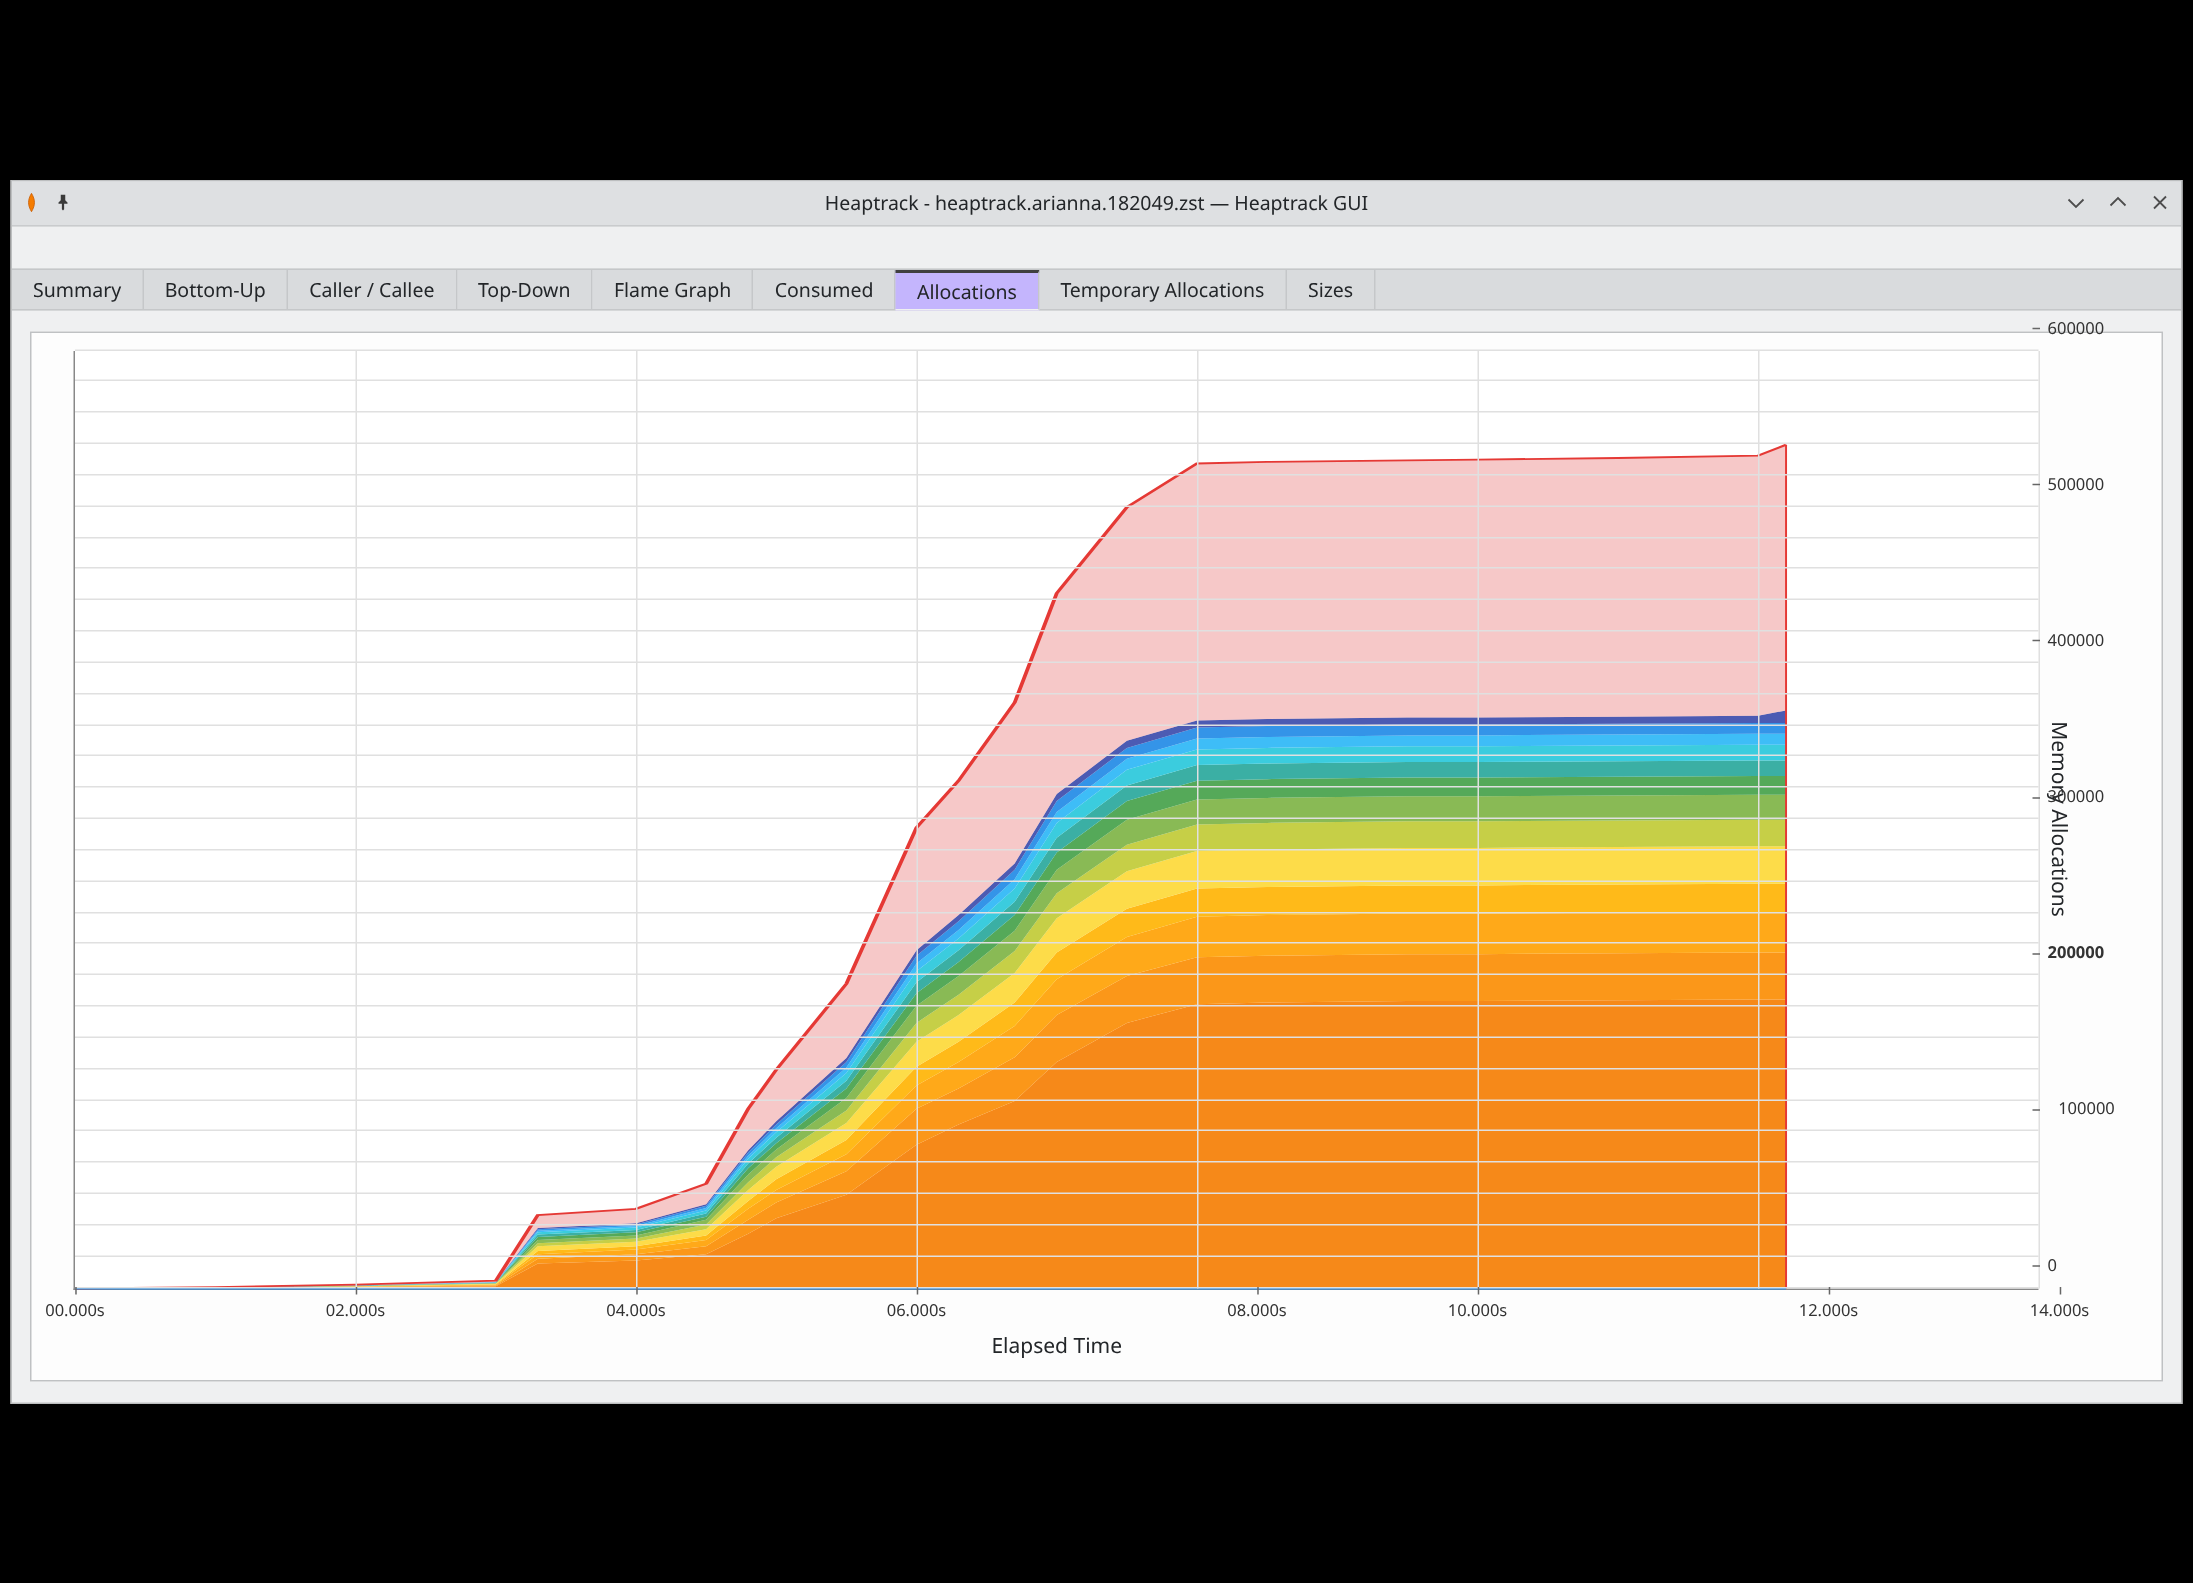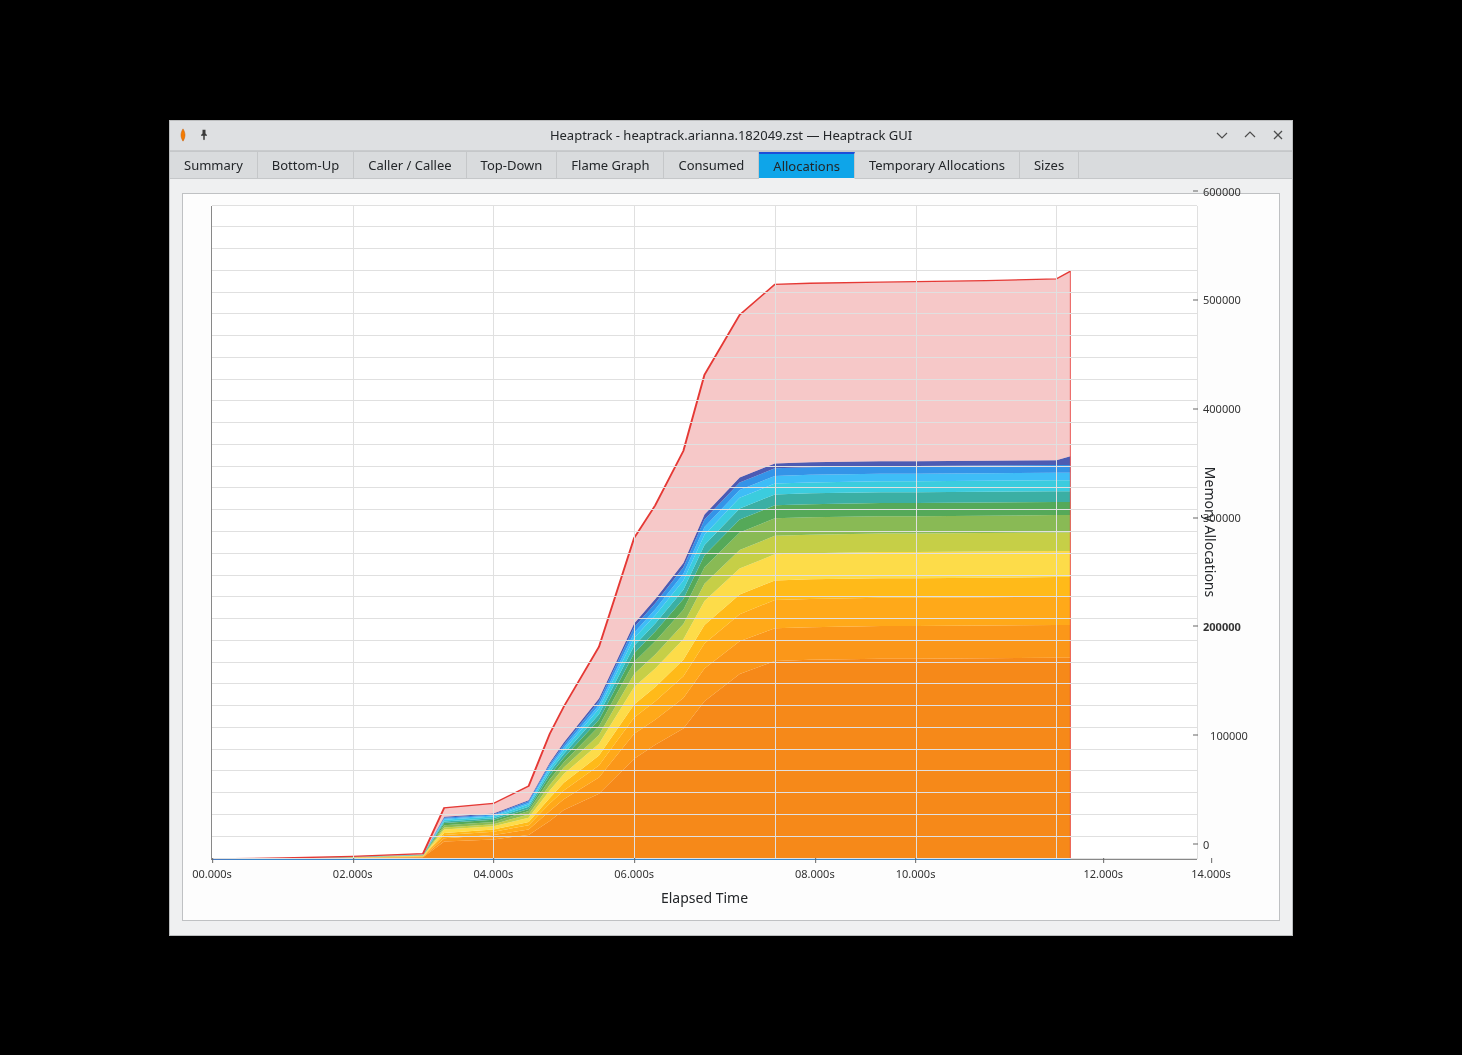--- a/index.html
+++ b/index.html
@@ -7,21 +7,21 @@
   body {
     background: #000;
     font-family: "Noto Sans", "Segoe UI", Arial, sans-serif;
     font-size: 13px;
     color: #232629;
     display: flex;
     align-items: center;
     justify-content: center;
   }
   .window {
-    width: 1124px;
+    width: 1448px;
     height: 816px;
     background: #eff0f1;
     border: 1px solid #bcbebf;
     display: flex;
     flex-direction: column;
     box-shadow: 0 8px 40px rgba(0,0,0,0.6);
   }
   
   .titlebar {
     height: 30px;
@@ -60,32 +60,33 @@
   }
 
   
   .tabbar {
     height: 28px;
     background: #d9dbdd;
     border-top: 1px solid #c5c7c9;
     border-bottom: 1px solid #c5c7c9;
     display:flex;
     align-items:stretch;
+    margin-top:28px;
   }
   .tabbar .tab {
     padding: 0 14px;
     display:flex; align-items:center;
     font-size:13px;
     border-right: 1px solid #c5c7c9;
     cursor:default;
     background:#d9dbdd;
   }
   .tabbar .tab.active {
-    background:#0ea5e9;
-    border-top: 2px solid #1d4ed8;
+    background:#c4b5fd;
+    border-top: 2px solid #404040;
     border-bottom: 1px solid #eff0f1;
     margin-bottom:-1px;
   }
 
   
   .chart-container {
     flex:1;
     padding: 14px 12px 14px 12px;
     display:flex;
   }

